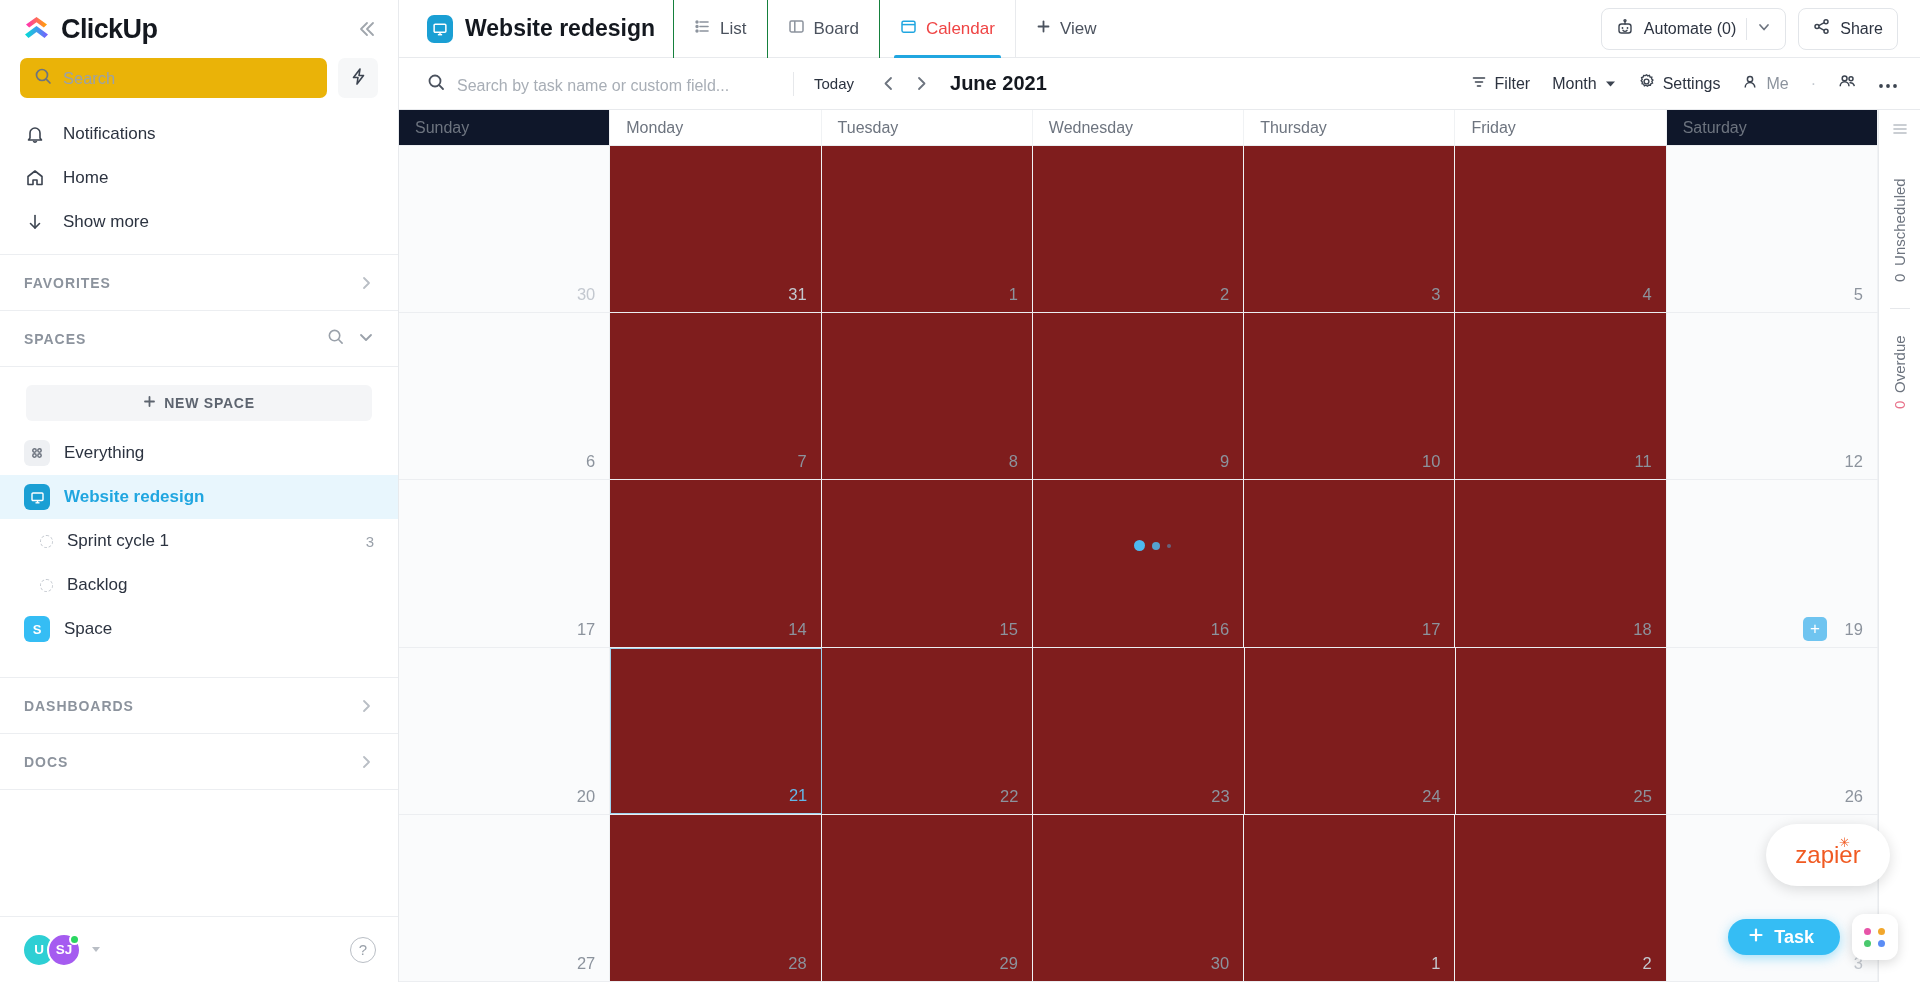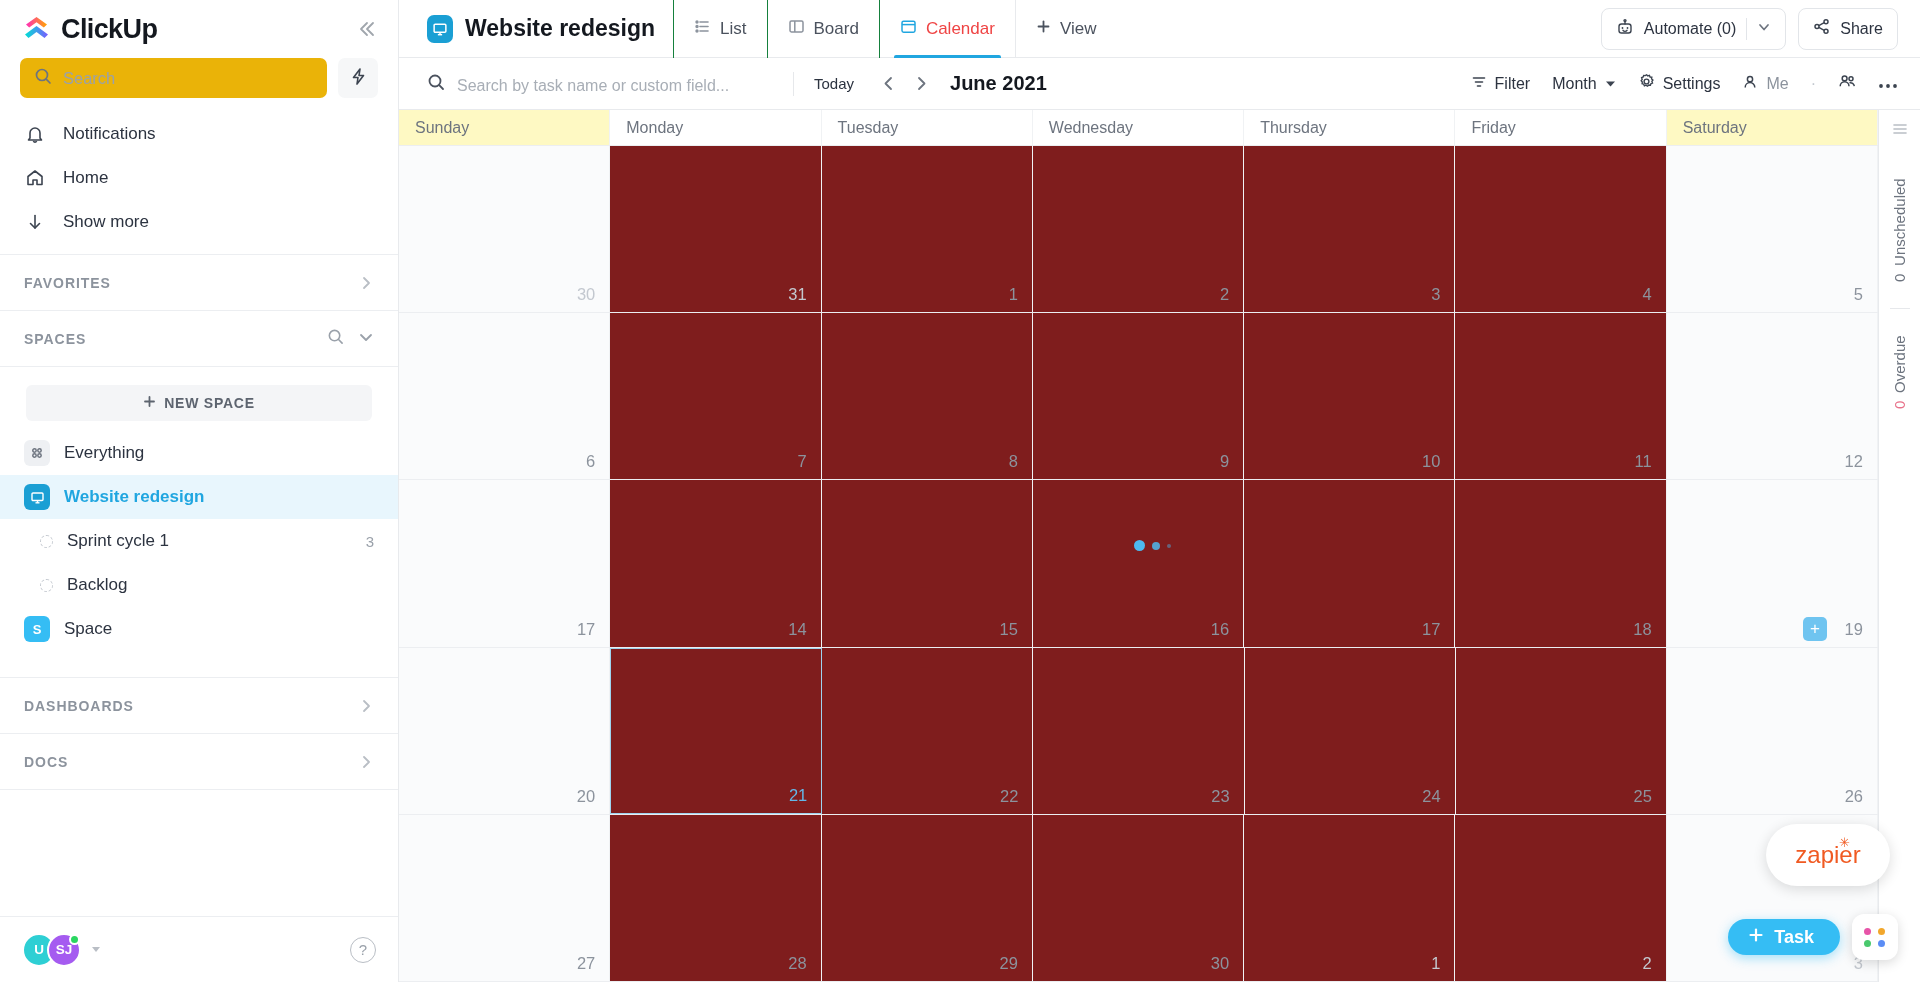--- a/index.html
+++ b/index.html
@@ -160,21 +160,21 @@
   .dot-sep { color: #c3c8cf; font-size: 16px; }
 
   
   .cal-wrap { flex: 1; display: flex; min-height: 0; }
   .cal { flex: 1; display: flex; flex-direction: column; min-width: 0; }
   .dow-row { display: flex; height: 36px; border-bottom: 1px solid #eceef1; }
   .dow {
     flex: 1; display: flex; align-items: center; padding-left: 16px;
     font-size: 16px; color: #6d747f; border-right: 1px solid #f0f2f4;
   }
-  .dow.we { background: #fef9c3; }
+  .dow.we { background: #0f172a; }
   .weeks { flex: 1; display: flex; flex-direction: column; }
   .week { flex: 1; display: flex; border-bottom: 1px solid #eceef1; min-height: 0; }
   .cell {
     flex: 1; position: relative; border-right: 1px solid #f0f2f4;
     background: #7f1d1d; cursor: pointer;
   }
   .cell.we { background: #fafbfc; }
   .cell.selected { border: 1px solid #9ed3ef; }
   .daynum {
     position: absolute; right: 14px; bottom: 8px;

